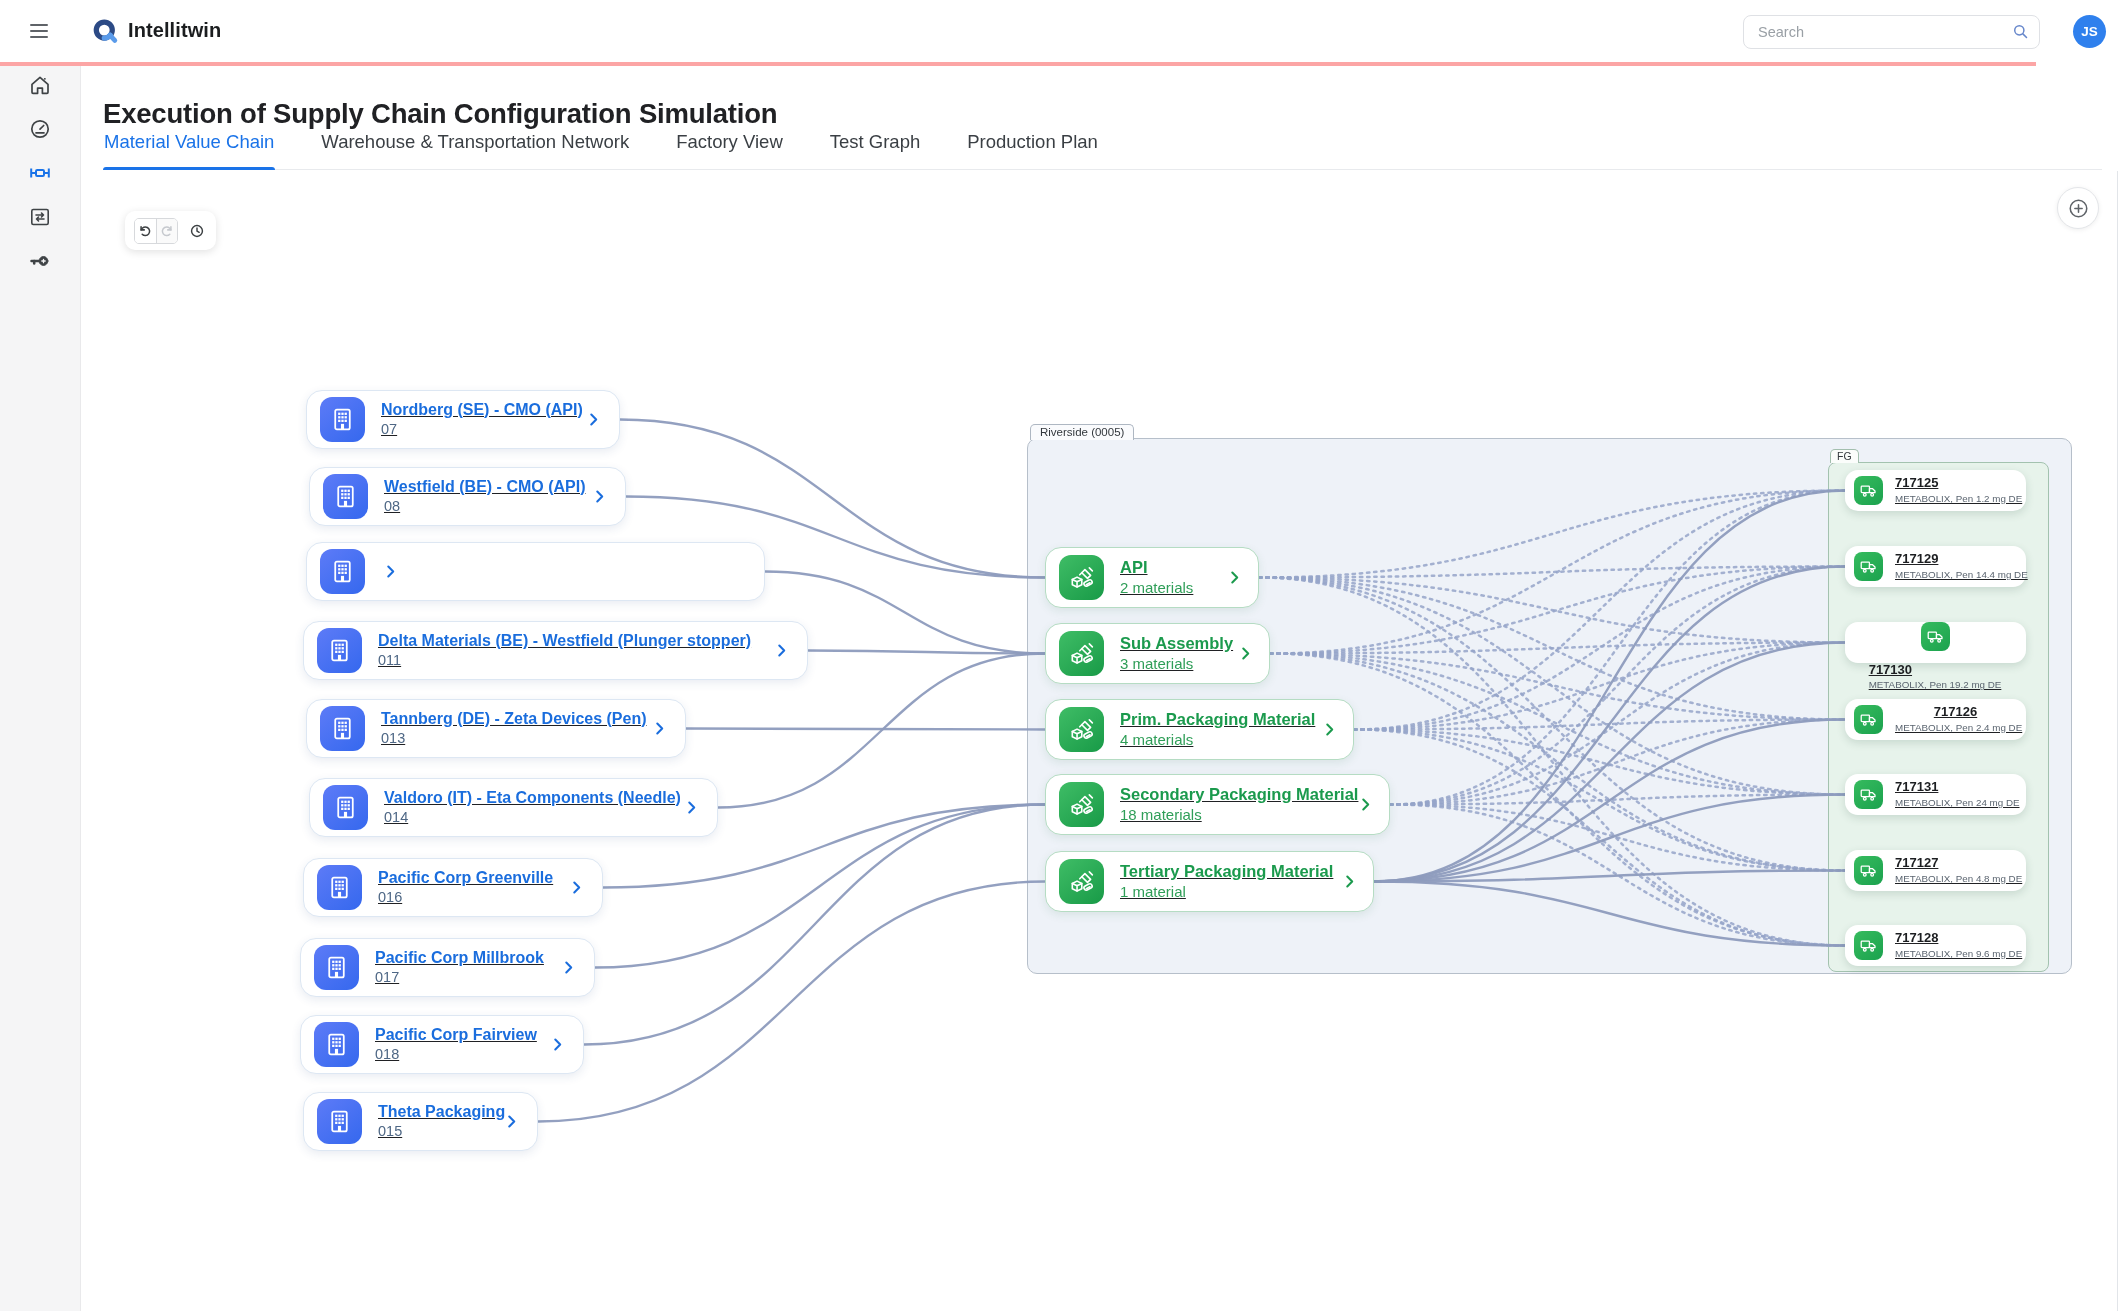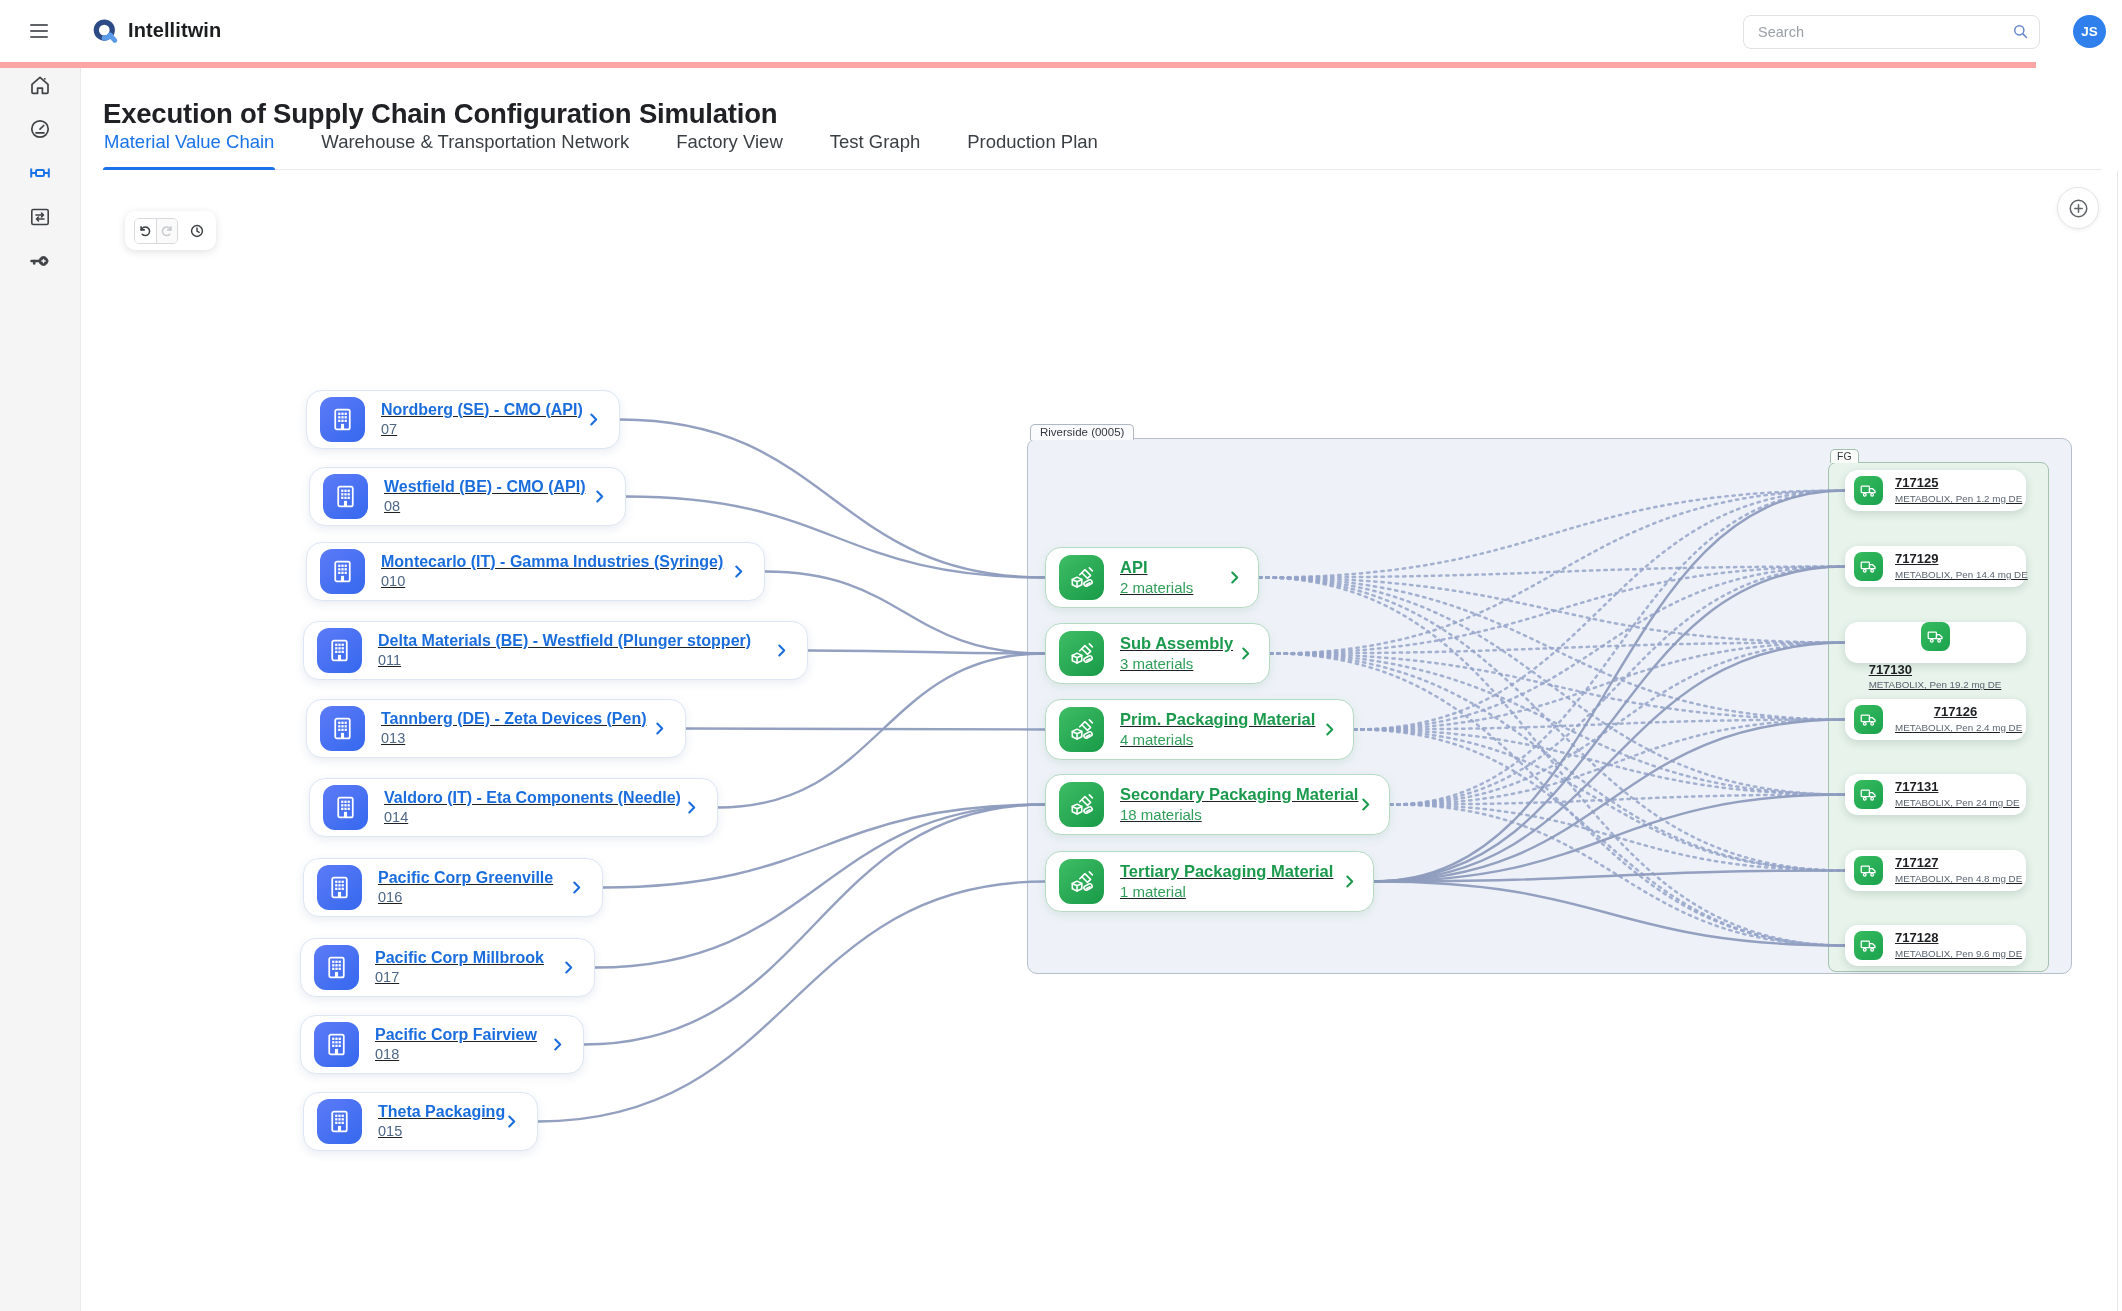--- a/index.html
+++ b/index.html
@@ -1,20 +1,20 @@
 <!DOCTYPE html>
 <html><head>
 <meta charset="utf-8">
 <style>
   html,body{margin:0;padding:0;}
   body{width:2122px;height:1311px;position:relative;background:#fff;overflow:hidden;
        font-family:"Liberation Sans",sans-serif;color:#202124;}
   
   .topbar{position:absolute;left:0;top:0;width:2036px;height:62px;background:#fff;
-          border-bottom:6px solid #fca5a5;z-index:10;}
+          border-bottom:4px solid #fca5a5;z-index:10;}
   .hamburger{position:absolute;left:30px;top:19px;width:22px;height:24px;background:none;border:none;
              cursor:pointer;padding:0;}
   .hamburger span{display:block;width:18px;height:2px;background:#5f6368;margin:4px 0;border-radius:1px;}
   .logo{position:absolute;left:90px;top:15px;width:32px;height:32px;}
   .appname{position:absolute;left:128px;top:19px;font-size:20px;font-weight:700;color:#1b1d1f;letter-spacing:.1px;}
   .search{position:absolute;left:1743px;top:15px;width:295px;height:32px;border:1px solid #dfe1e5;
           border-radius:8px;background:#fff;}
   .search input{position:absolute;left:12px;top:0;width:240px;height:30px;border:none;outline:none;
                 font-size:14.5px;font-family:"Liberation Sans",sans-serif;color:#3c4043;background:transparent;}
   .search input::placeholder{color:#9aa0a6;}
@@ -340,24 +340,20 @@
           <rect x="8.8" y="9.8" width="2.2" height="2.2"></rect>
           <rect x="11.9" y="9.8" width="2.2" height="2.2"></rect>
           <rect x="15" y="9.8" width="2.2" height="2.2"></rect>
           <rect x="8.8" y="13.2" width="2.2" height="2.2"></rect>
           <rect x="11.9" y="13.2" width="2.2" height="2.2"></rect>
           <rect x="15" y="13.2" width="2.2" height="2.2"></rect>
           <rect x="11.5" y="17.2" width="3" height="5.3"></rect>
         </g>
       </svg>
     </span>
-    <span class="n-texts">
-      <div class="s-title">Montecarlo (IT) - Gamma Industries (Syringe)</div>
-      <div class="s-code">010</div>
-    </span>
     <span class="chev"><svg viewBox="0 0 24 24">
         <path d="M9.2 5.8 15.4 12l-6.2 6.2" fill="none" stroke="currentColor" stroke-width="2.6" stroke-linecap="round" stroke-linejoin="round"></path>
       </svg></span>
   </div>
 <div class="node s-node" style="left: 303px; top: 621px; width: 505px; height: 59px;">
     <span class="s-icon">
       <svg viewBox="0 0 26 26">
         <g fill="#fff">
           <rect x="6" y="3.5" width="14" height="19" rx="1.6" fill="none" stroke="#fff" stroke-width="1.7"></rect>
           <rect x="8.8" y="6.4" width="2.2" height="2.2"></rect>

